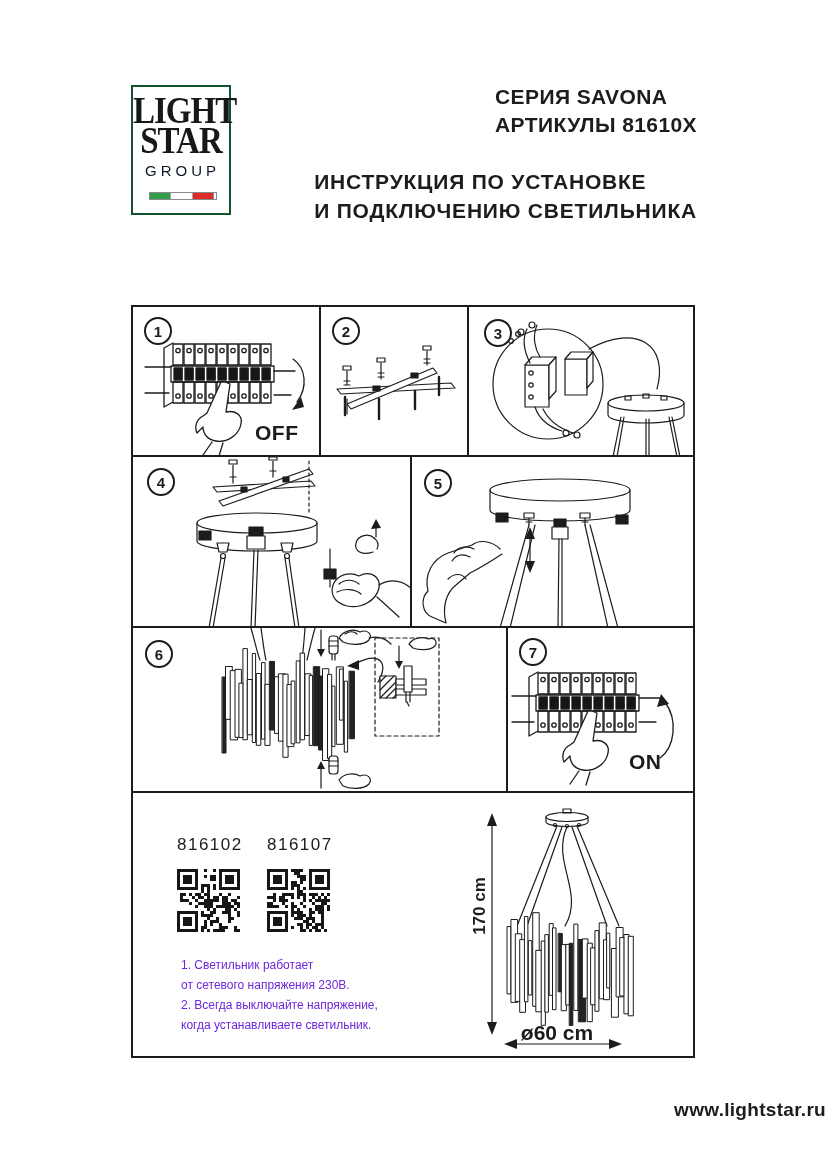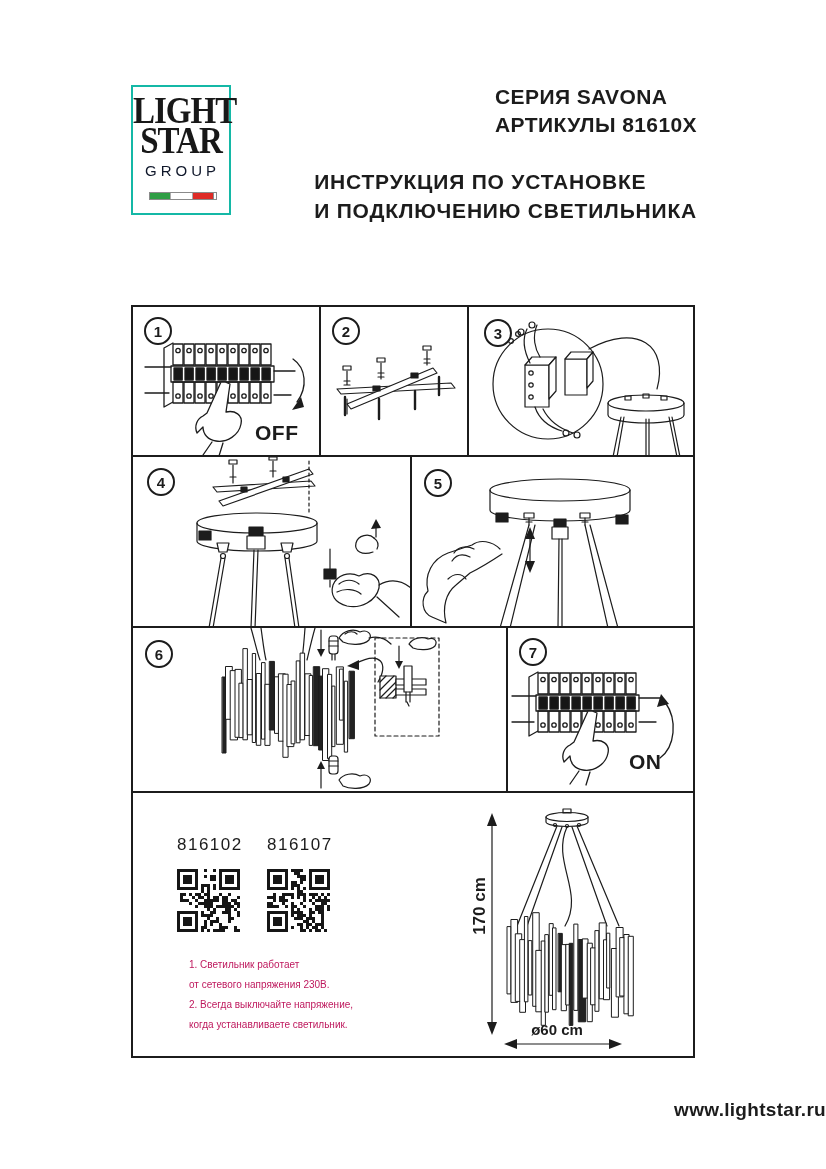--- a/index.html
+++ b/index.html
@@ -1,20 +1,20 @@
 <!DOCTYPE html>
 <html><head>
 <meta charset="utf-8">
 <style>
   *{margin:0;padding:0;box-sizing:border-box}
   html,body{background:#fff}
   .page{position:relative;width:826px;height:1169px;background:#fff;overflow:hidden;
         font-family:"Liberation Sans",sans-serif;color:#1c1c1c}
   
-  .logo-box{position:absolute;left:131px;top:85px;width:100px;height:130px;border:2px solid #14b8a6;background:#fff}
+  .logo-box{position:absolute;left:131px;top:85px;width:100px;height:130px;border:2px solid #14532d;background:#fff}
   .logo-word{font-family:"Liberation Serif",serif;font-weight:bold;text-align:center;font-size:33px;line-height:30px;letter-spacing:-1px;transform:scaleY(1.12);color:#181818}
   .logo-word.first{margin-top:9px}
   .logo-group{text-align:center;font-size:15px;letter-spacing:4px;color:#0f172a;margin-top:6px;padding-left:3px}
   .flag{position:absolute;left:16px;bottom:13px;width:65px;height:8px;border:1px solid #8a8a8a;display:flex}
   .flag span{flex:1}
   .flag .fw{border-left:1px solid #aaa;border-right:1px solid #aaa;background:#fff}
   .flag-tail{position:absolute;left:81px;bottom:13px;width:3px;height:8px;border-top:1px solid #8a8a8a;border-bottom:1px solid #8a8a8a;border-right:1px solid #8a8a8a}
   .series-block{position:absolute;right:129px;top:83px;text-align:left;font-weight:bold;font-size:21px;line-height:28px;letter-spacing:.4px}
   .instr-block{position:absolute;right:129px;top:167px;text-align:left;font-weight:bold;font-size:21px;line-height:29px;letter-spacing:.8px}
   
@@ -25,23 +25,23 @@
   .cell:last-child{border-right:none}
   .r1{height:150px}.r2{height:171px}.r3{height:165px}.r4{height:263px}
   .badge{position:absolute;left:11px;top:10px;width:28px;height:28px;border:2px solid #1c1c1c;border-radius:50%;
          display:flex;align-items:center;justify-content:center;font-weight:bold;font-size:15px;background:#fff;z-index:2}
   .illus{position:absolute;left:0;top:0}
   .step-label{position:absolute;font-weight:bold;font-size:21px;letter-spacing:.5px}
   svg{stroke-linecap:round;stroke-linejoin:round}
   
   .article{position:absolute;top:42px;font-weight:normal;font-size:17px;letter-spacing:1.5px}
   .qr{position:absolute;top:76px;width:63px;height:63px;shape-rendering:crispEdges}
-  .notes{position:absolute;left:56px;top:162px;font-size:10px;line-height:20px;color:#be185d}
+  .notes{position:absolute;left:48px;top:162px;font-size:12px;line-height:20px;color:#6d28d9}
   .dim-v-label{position:absolute;left:317px;top:103px;width:60px;text-align:center;font-weight:bold;font-size:17px;transform:rotate(-90deg)}
-  .dim-h-label{position:absolute;left:384px;top:228px;width:80px;text-align:center;font-weight:bold;font-size:15px}
+  .dim-h-label{position:absolute;left:384px;top:228px;width:80px;text-align:center;font-weight:bold;font-size:21px}
   
   .footer{position:absolute;left:0;width:100%;top:1099px;text-align:right;font-weight:bold;font-size:19px;letter-spacing:.3px}
 </style>
 </head>
 <body>
 
 <div class="page">
 
   <div class="logo-box">
     <div class="logo-word first">LIGHT</div>

